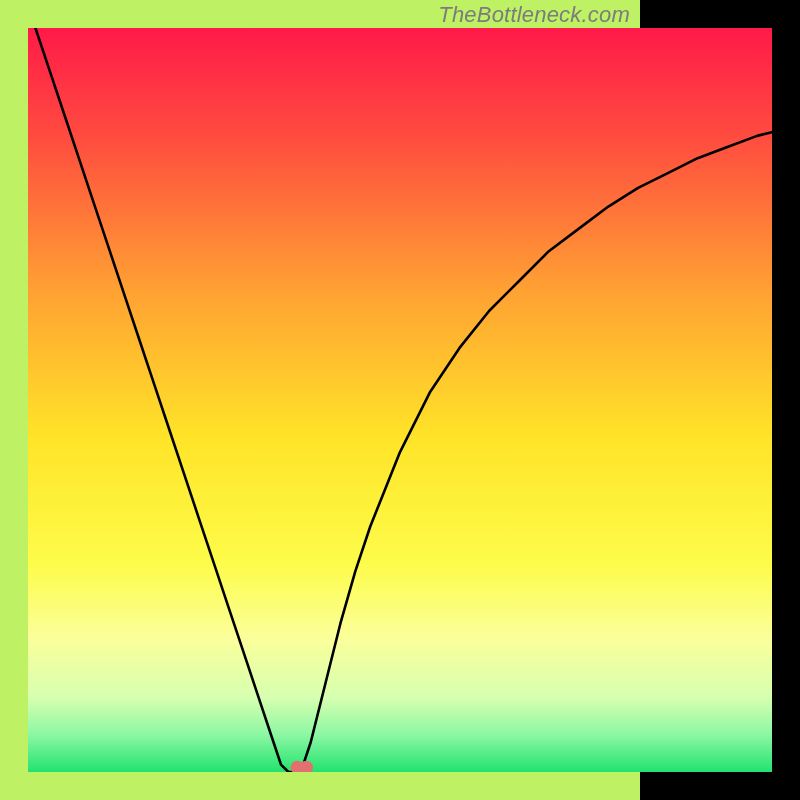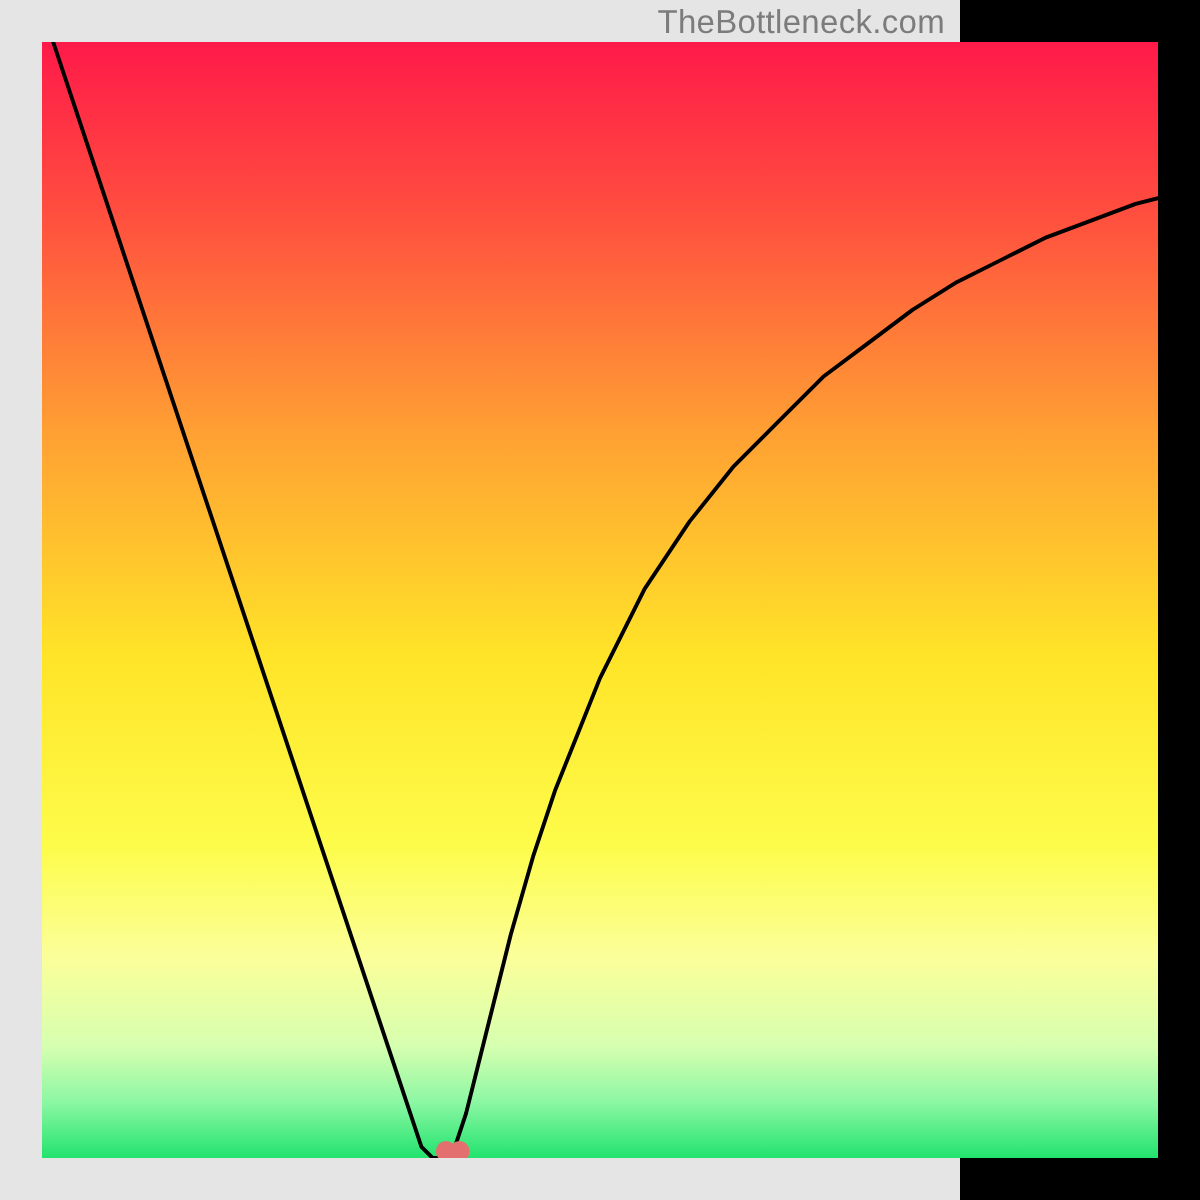--- a/index.html
+++ b/index.html
@@ -8,21 +8,22 @@
     width: 800px;
     height: 800px;
     overflow: hidden;
     background: #000;
     font-family: Arial, Helvetica, sans-serif;
   }
   .frame {
     position: relative;
     width: 640px;
     height: 800px;
-    background: #e5e5e5;
+    background: #bef264;
+    font-style: italic;
   }
   .plot-area {
     position: absolute;
     left: 28px;
     top: 28px;
     width: 744px;
     height: 744px;
   }
   .watermark {
     position: absolute;

